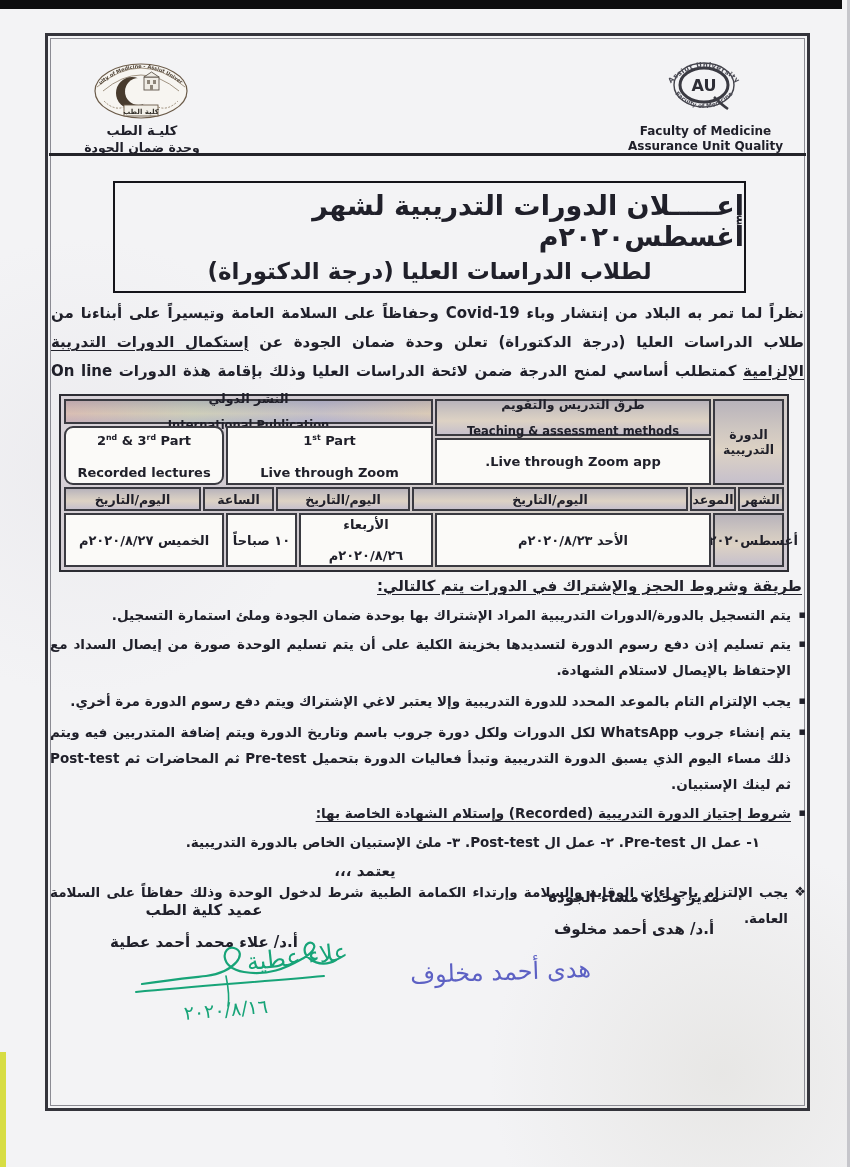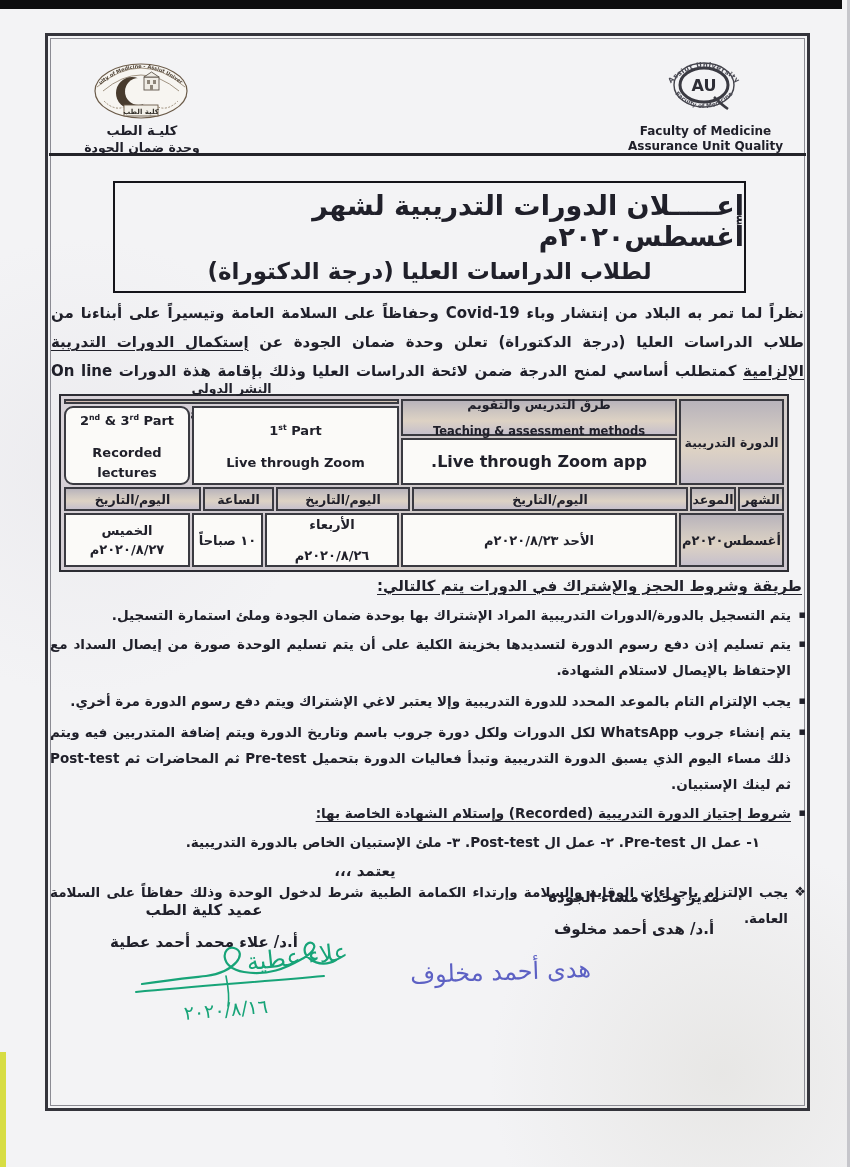--- a/index.html
+++ b/index.html
@@ -58,41 +58,41 @@
   .sched {
     left:59px; top:394px; width:730px; height:178px;
     border:2px solid #2c2c33; padding:3px;
     background: linear-gradient(135deg,#d9d3d9,#cfc9cf 40%,#d7d0c6 70%,#cec8d1);
     display:flex; flex-direction:column; gap:2px; direction:rtl;
   }
   .t-row { display:flex; gap:2px; }
   .row-a { height:86px; }
   .row-b { height:34px; }
   .row-c { flex:1; }
-  .w-a { width:105px; } .w-b { width:276px; } .w-c { width:134px; } .w-d { width:71px; } .w-e { flex:1; }
+  .w-a { width:71px; } .w-b { width:276px; } .w-c { width:134px; } .w-d { width:71px; } .w-e { flex:1; }
   .cellbox {
     border:2px solid #3a3a41;
     display:flex; flex-direction:column; justify-content:center; align-items:center;
     text-align:center; min-height:0;gap:12px;
   }
   .shade { background: linear-gradient(180deg,#b8b3bb 0%,#cfc7c1 35%,#ddd2c4 60%,#c6c0cc 100%); }
   .rainbow { background:
       linear-gradient(90deg, rgba(205,130,130,.25), rgba(140,190,140,.18) 35%, rgba(130,140,205,.25) 70%, rgba(205,170,130,.2)),
       linear-gradient(180deg,#b8b3bb 0%,#cfc7c1 35%,#ddd2c4 60%,#c6c0cc 100%); }
   .whitebox { background:#fbfaf8; }
   .t-col { display:flex; flex-direction:column; gap:2px; flex:1; min-width:0; }
   .hdr-ar { font-size:12.5px; font-weight:bold; }
   .hdr-en { font-size:11.5px; font-weight:bold; }
   .grp-hdr { height:37px; }
   .sub-row { display:flex; gap:2px; flex:1; }
   .box-1st { width:207px; }
   .box-23 { flex:1;border-radius:9px; }
   .part-en { font-size:13px; font-weight:bold; line-height:20px; }
   .part-en sup { font-size:60%; }
-  .zoom-val { font-size:16px; font-weight:bold; }
+  .zoom-val { font-size:13px; font-weight:bold; }
   .date-val { font-size:13px; font-weight:bold; line-height:19px; }
   .mini-pair { display:flex; gap:2px; width:94px; }
   .mini-pair .cellbox { flex:1; }
 
   
   .conds { left:50px; top:577px; width:756px; direction:rtl; }
   .conds-h { font-size:15px; font-weight:bold; text-decoration:underline; text-underline-offset:3px; margin:0 4px 7px 0; }
   .bullet { position:relative; padding-right:15px; font-size:13.5px; font-weight:bold; line-height:26px; text-align:justify; margin-bottom:3px; }
   .bullet::before { content:"▪"; position:absolute; right:0; top:0; font-size:11px; }
   .bullet.gap-top { margin-top:5px; }

